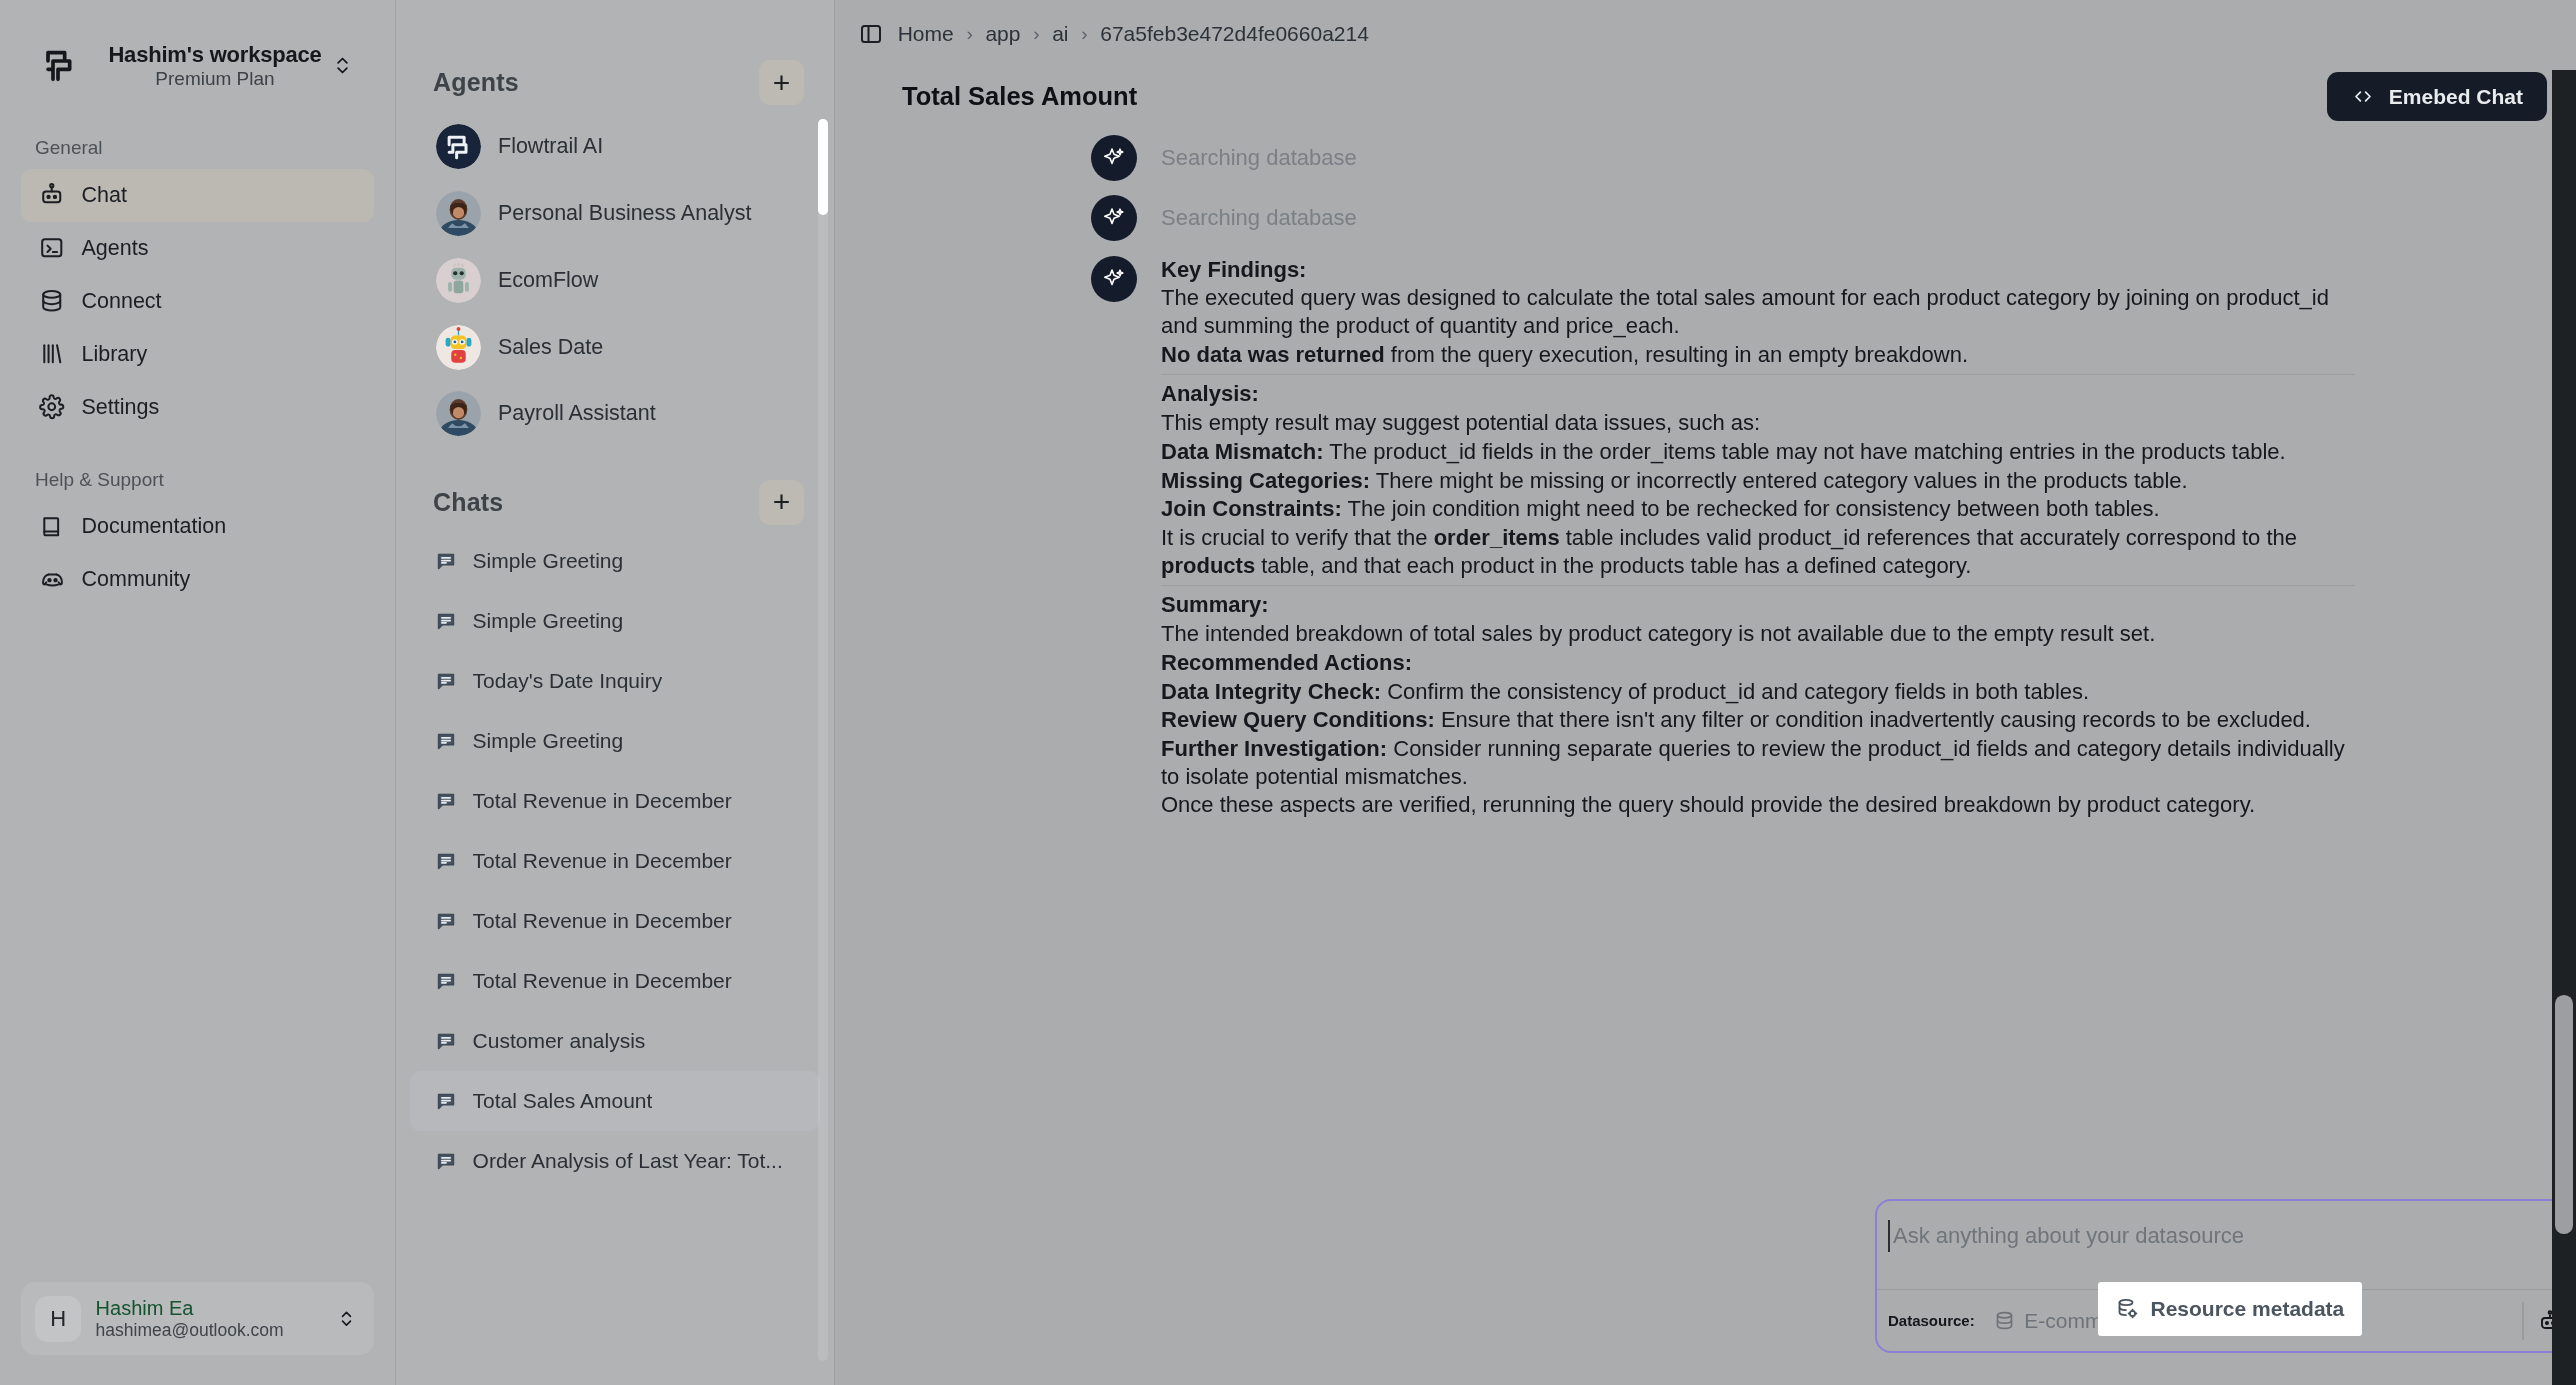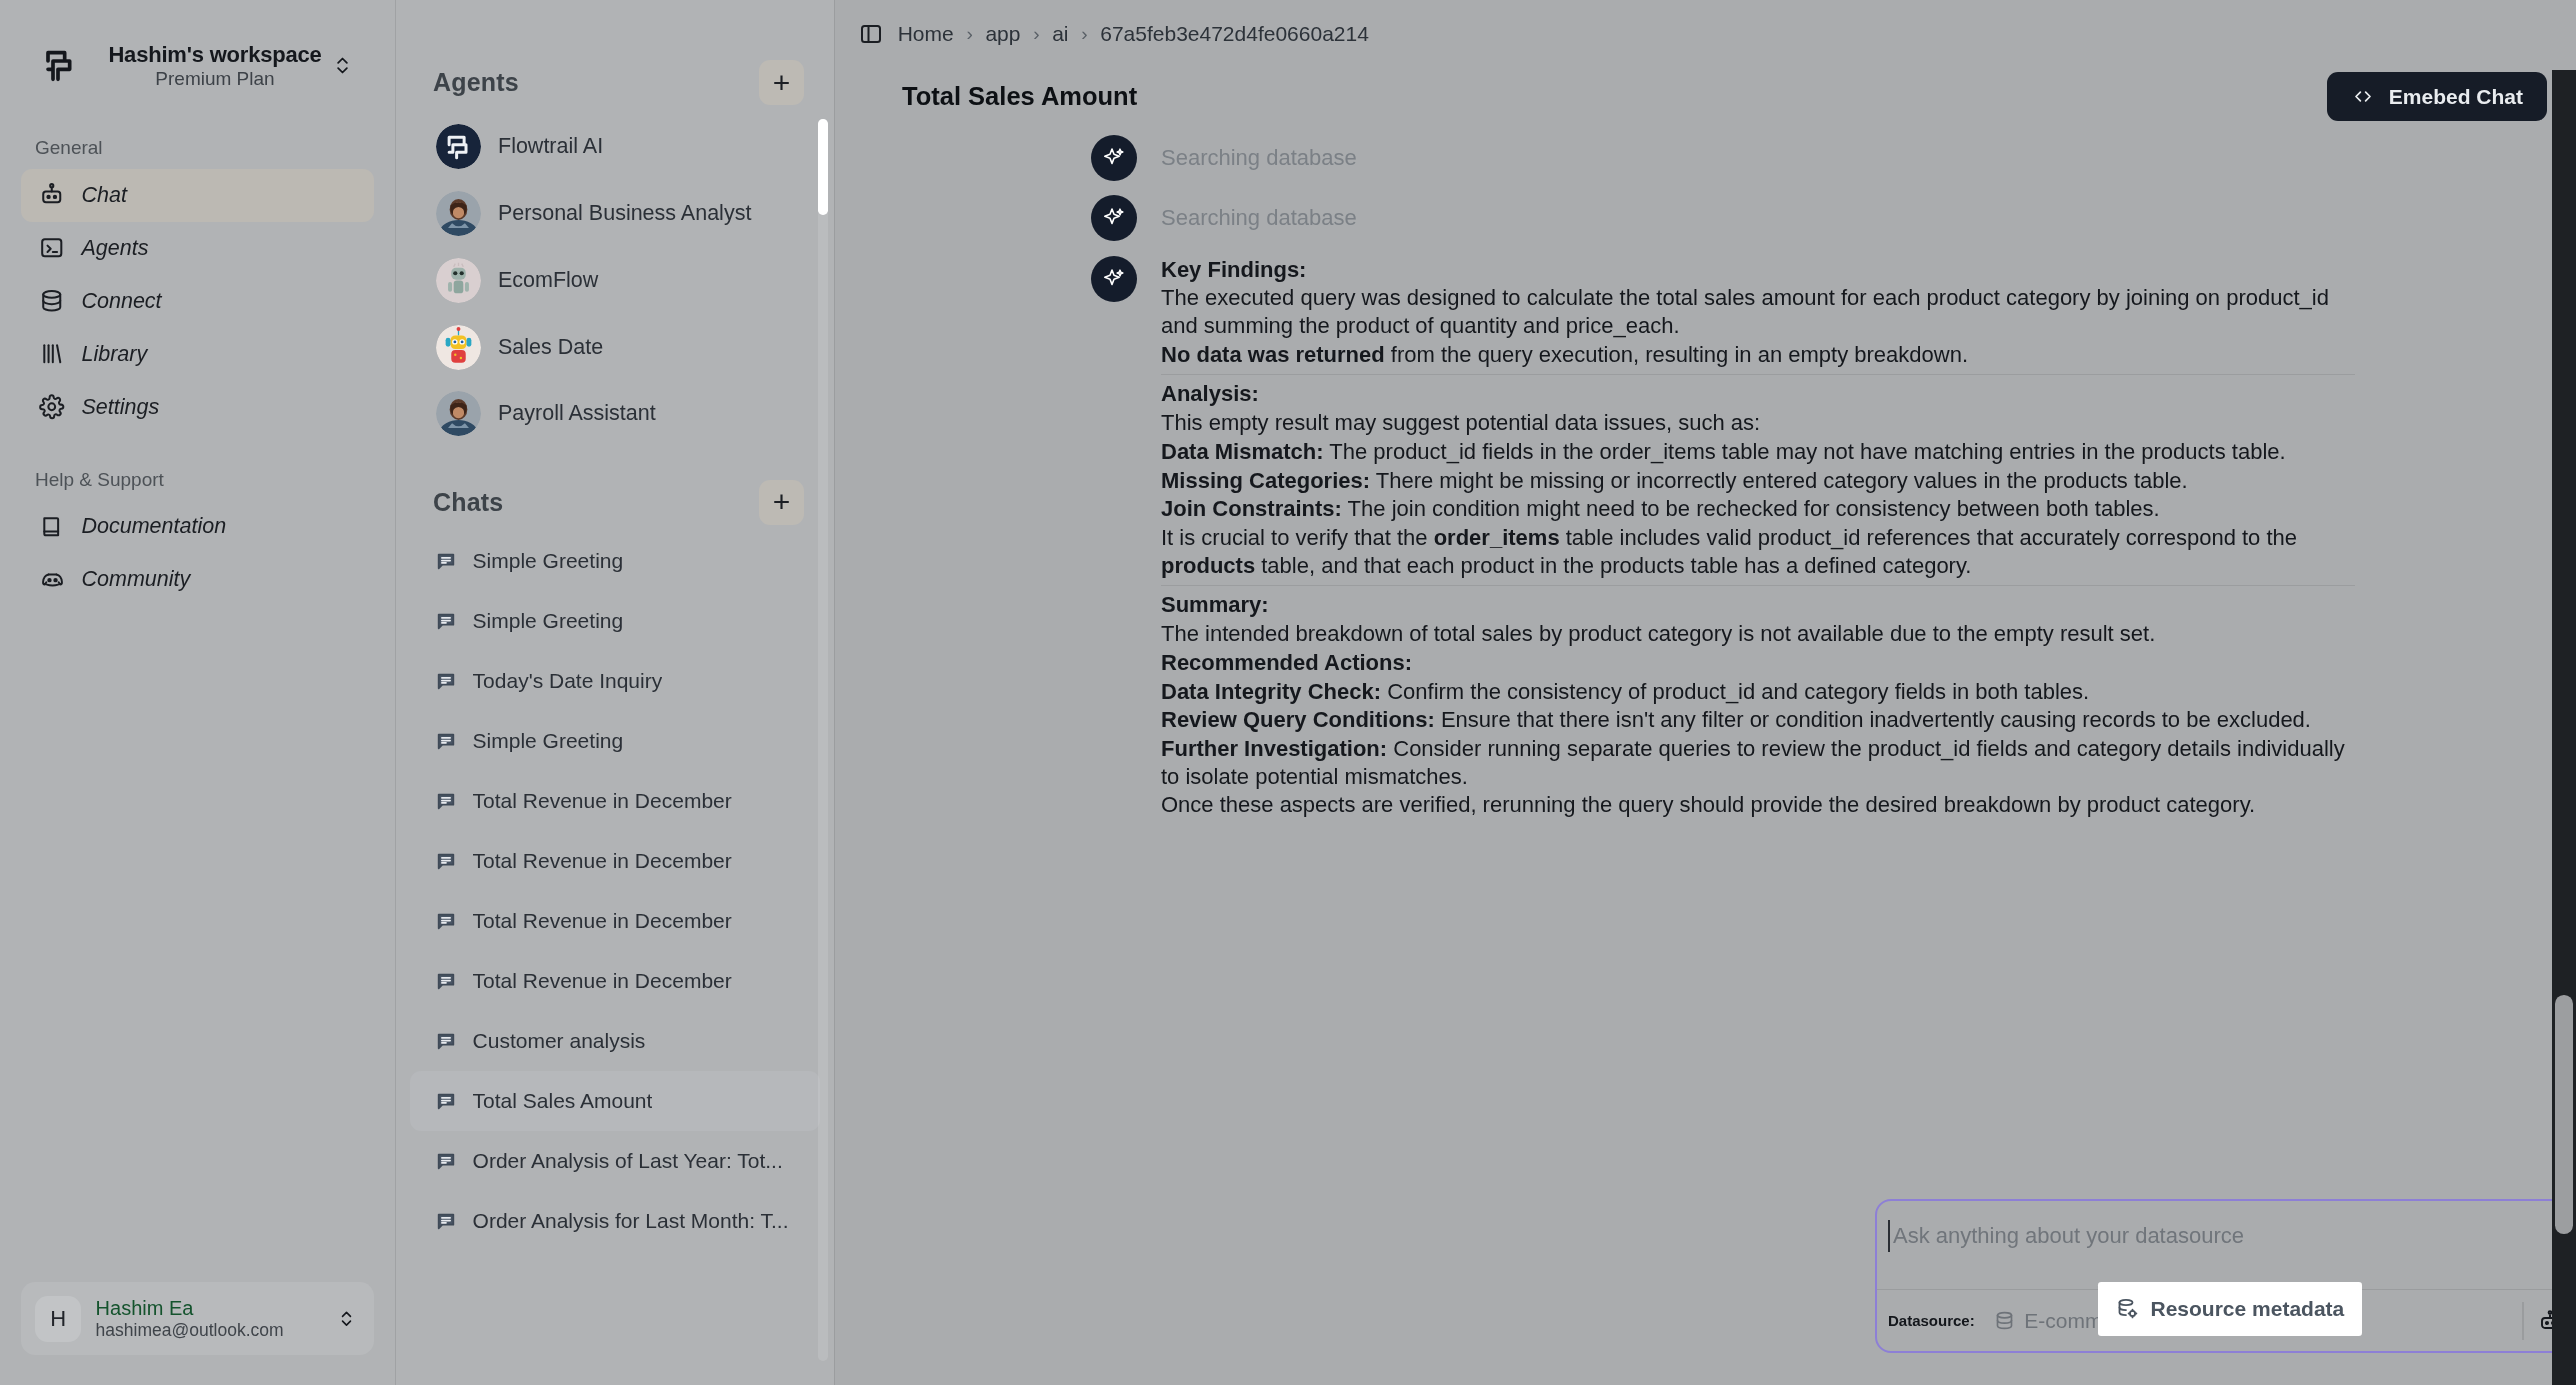--- a/index.html
+++ b/index.html
@@ -41,21 +41,20 @@
     margin: 35px 0 9.6px 35px;
   }
   .nav-item {
     display: flex; align-items: center;
     height: 53px;
     margin: 0 21px;
     padding-left: 17.5px;
     border-radius: 11px;
     color: #1b1e23;
     font-size: 21.5px;
-    font-style: italic;
   }
   .nav-item.active { background: #bcb9b3; }
   .nav-ico { width: 27px; height: 27px; flex: 0 0 27px; display: flex; align-items: center; justify-content: center; margin-right: 16px; }
   .nav-label { white-space: nowrap; }
 
   .sidebar-spacer { flex: 1; }
 
   .user-card {
     margin: 0 21px 30px 21px;
     height: 73px;
@@ -575,31 +574,20 @@
         <div class="chat-row">
           <span class="chat-ico">
             <svg width="22" height="22" viewBox="0 0 24 24" fill="none" stroke="#3f4a57" stroke-width="1.9" stroke-linecap="round" stroke-linejoin="round">
               <path d="M4 5h16v11H8l-4 4z" fill="#4a5665" stroke="#3f4a57"></path>
               <line x1="7.5" y1="8.5" x2="16.5" y2="8.5" stroke="#e7eaee"></line>
               <line x1="7.5" y1="11.5" x2="16.5" y2="11.5" stroke="#e7eaee"></line>
               <line x1="7.5" y1="14" x2="12" y2="14" stroke="#e7eaee"></line>
             </svg>
           </span>
           <span class="chat-label">Order Analysis of Last Year: Tot...</span>
-        </div>
-        <div class="chat-row">
-          <span class="chat-ico">
-            <svg width="22" height="22" viewBox="0 0 24 24" fill="none" stroke="#3f4a57" stroke-width="1.9" stroke-linecap="round" stroke-linejoin="round">
-              <path d="M4 5h16v11H8l-4 4z" fill="#4a5665" stroke="#3f4a57"></path>
-              <line x1="7.5" y1="8.5" x2="16.5" y2="8.5" stroke="#e7eaee"></line>
-              <line x1="7.5" y1="11.5" x2="16.5" y2="11.5" stroke="#e7eaee"></line>
-              <line x1="7.5" y1="14" x2="12" y2="14" stroke="#e7eaee"></line>
-            </svg>
-          </span>
-          <span class="chat-label">Order Analysis for Last Month: T...</span>
         </div>
       </div>
 
     <div class="panel-scroll">
       <div class="thumb"></div>
     </div>
   </div>
 
   <div class="main">
 

